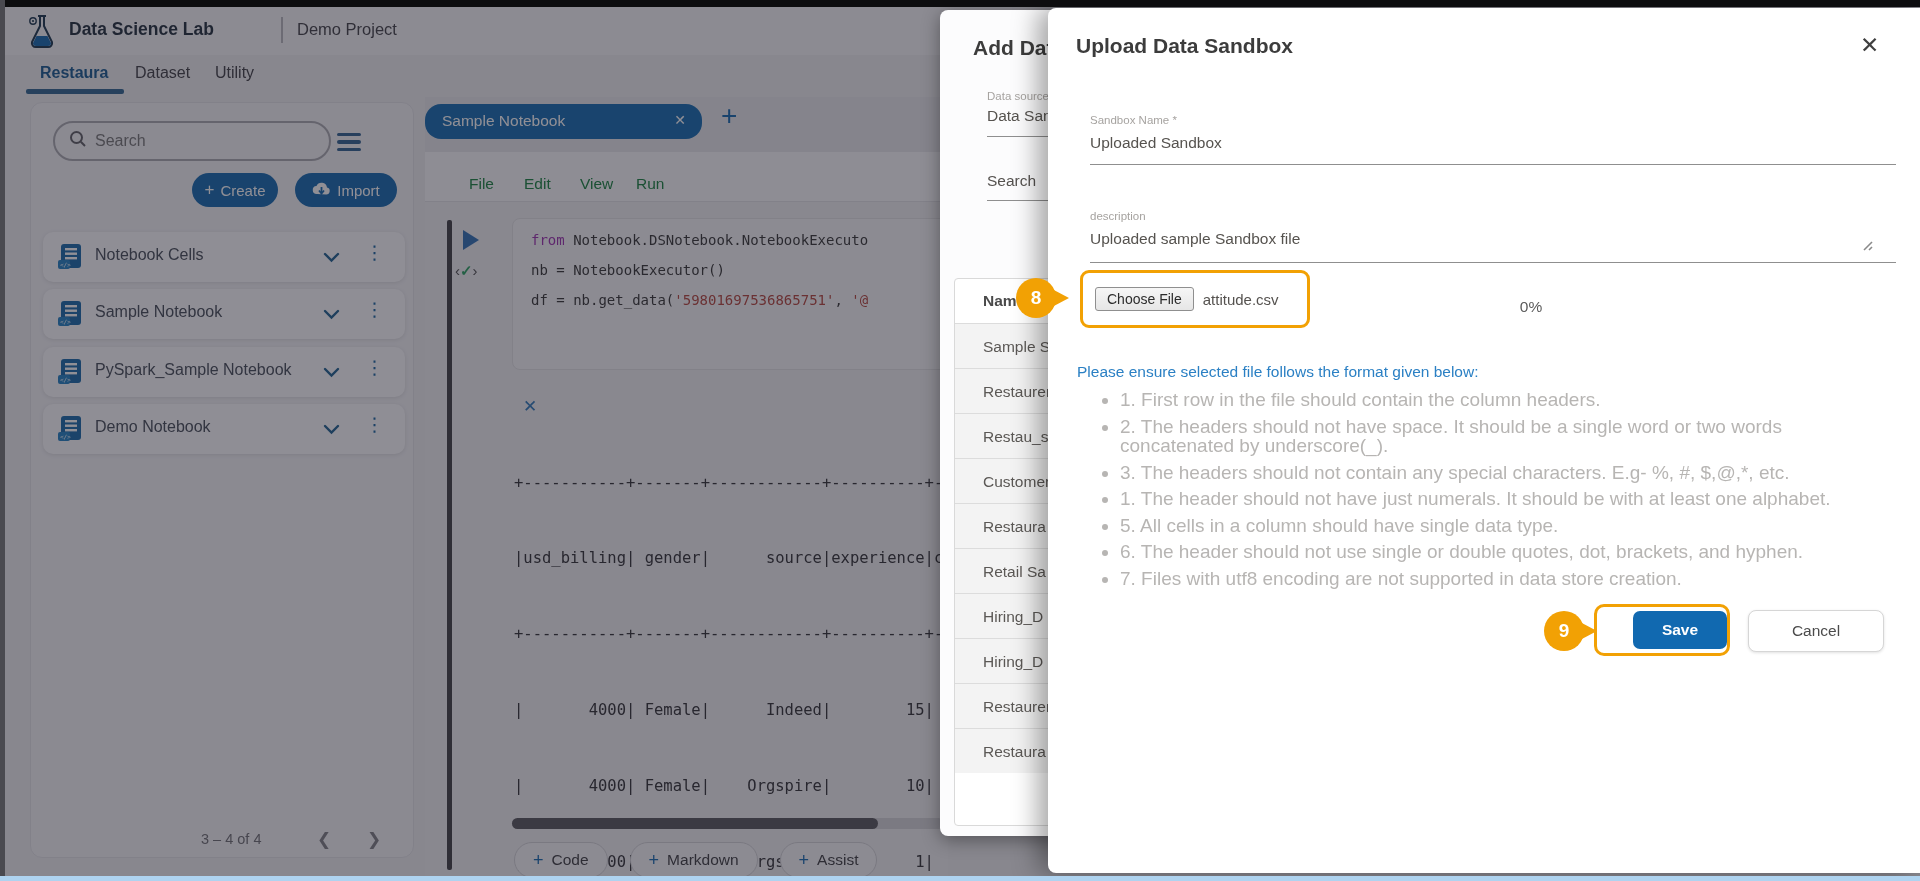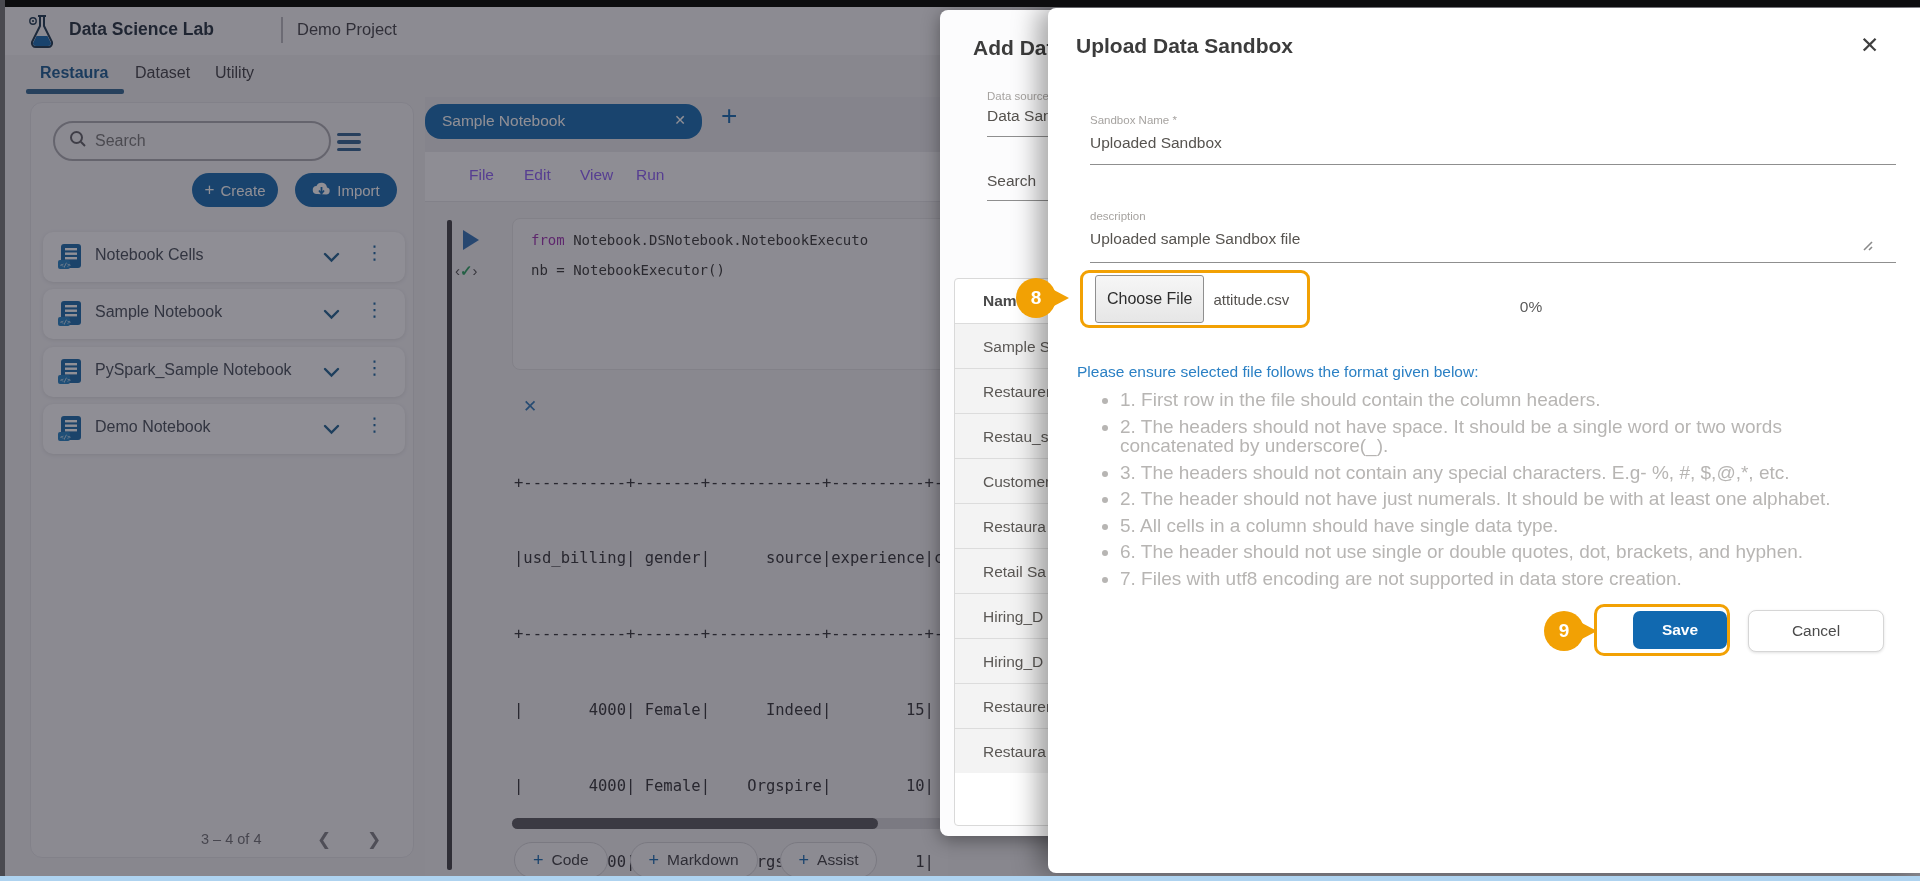--- a/index.html
+++ b/index.html
@@ -44,21 +44,21 @@
   .pager .pchev { position:absolute; top:-2px; font-size:17px; color:#7d7d82; cursor:pointer; }
 
   
   .panel { position:absolute; left:425px; top:90px; width:523px; height:784px; overflow:hidden; }
   .tabbar { position:absolute; left:0; top:0; right:0; height:55px; background:#e9e9ec; }
   .nb-tab { position:absolute; left:0; top:7px; width:277px; height:35px; background:#1169b0; border-radius:16px; color:#fff; }
   .nb-tab .t { position:absolute; left:17px; top:8px; font-size:15.5px; }
   .nb-tab .x { position:absolute; right:16px; top:8px; font-size:14px; cursor:pointer; }
   .newtab { position:absolute; left:296px; top:3px; font-size:28px; color:#1066ae; cursor:pointer; }
   .toolbar { position:absolute; left:0; top:55px; right:0; height:50px; background:#fbfbfd; border-bottom:1px solid #e2e2e6; }
-  .menu-item { position:absolute; top:14px; font-size:15.5px; color:#8b5cf6; cursor:pointer;text-align:right; }
+  .menu-item { position:absolute; top:23px; font-size:15.5px; color:#15803d; cursor:pointer;text-align:right; }
   .content { position:absolute; left:0; top:105px; right:0; bottom:0; background:#f0f0f3; }
   .cellbar { position:absolute; left:22px; top:18px; width:5px; height:650px; background:#3c3c40; border-radius:2px; }
   .play { position:absolute; left:38px; top:28px; width:0; height:0; border-left:16px solid #2d6fb5; border-top:10px solid transparent; border-bottom:10px solid transparent; cursor:pointer; }
   .codecheck { position:absolute; left:30px; top:60px; font-size:15px; color:#4a4a4a; cursor:pointer; }
   .codecheck b { color:#27a05e; font-weight:700; }
   .cellcard { position:absolute; left:87px; top:16px; width:440px; height:152px; background:#f7f7f9; border:1px solid #e2e2e4; border-radius:8px; padding:13px 0 0 18px; overflow:hidden; }
   .cl { font-family:"DejaVu Sans Mono",monospace; font-size:14px; height:30px; white-space:pre; color:#333; }
   .kw { color:#9b2fae; } .str { color:#b3423a; } .num { color:#1e8e7e; }
   .outclose { position:absolute; left:98px; top:194px; font-size:17px; color:#2a76b8; cursor:pointer; }
   .output { position:absolute; left:89px; top:218px; font-family:"DejaVu Sans Mono",monospace; font-size:15.5px; line-height:25.3px; color:#2e2e32; white-space:pre; }
@@ -79,21 +79,21 @@
   .fline { position:absolute; height:1px; background:#8f8f8f; }
   .ma-table { position:absolute; left:14px; top:268px; width:398px; height:548px; background:#fff; border:1px solid #d9d9d9; border-radius:4px; overflow:hidden; }
   .ma-th { height:44px; line-height:44px; padding-left:28px; font-size:15.5px; font-weight:600; color:#4a4a4a; }
   .ma-row { height:45px; line-height:45px; padding-left:28px; font-size:15.5px; color:#5b5855; background:#f3f3f3; border-top:1px solid #dcdcdc; cursor:pointer; }
 
   
   .modal-up { position:absolute; left:1048px; top:8px; width:872px; height:865px; background:#fff; border-radius:8px 0 0 8px; box-shadow:-10px 0 26px rgba(0,0,0,.35); z-index:60; }
   .mu-title { position:absolute; left:28px; top:26px; font-size:21px; font-weight:600; color:#3c3c3c; }
   .mu-close { position:absolute; left:812px; top:24px; font-size:23px; color:#3f3f3f; cursor:pointer; }
   .file-outline { position:absolute; left:32px; top:262px; width:230px; height:58px; border:3px solid #F2A104; border-radius:9px; display:flex; align-items:center; padding-left:12px; gap:9px; }
-  .cf-btn { height:48px; padding:0 11px; font-size:16px; color:#2c2c2c; background:linear-gradient(#f6f6f6,#e6e6e6); border:1px solid #8f8f8f; border-radius:3px; cursor:pointer; font-family:"Liberation Sans",sans-serif; }
+  .cf-btn { height:24px; padding:0 11px; font-size:14px; color:#2c2c2c; background:linear-gradient(#f6f6f6,#e6e6e6); border:1px solid #8f8f8f; border-radius:3px; cursor:pointer; font-family:"Liberation Sans",sans-serif; }
   .cf-name { font-size:15px; color:#55524f; }
   .progress { position:absolute; left:433px; top:290px; width:100px; text-align:center; font-size:15.5px; color:#5b5b5b; }
   .fmt-head { position:absolute; left:29px; top:355px; font-size:15.5px; color:#2b80c4; }
   .rules { position:absolute; left:52px; top:382px; width:792px; }
   .rules ul { list-style:disc; padding-left:20px; }
   .rules li { font-size:19px; color:#b7b5b3; line-height:19.5px; margin-bottom:7px; }
   .save-outline { position:absolute; left:546px; top:596px; width:136px; height:52px; border:3px solid #F2A104; border-radius:10px; display:flex; align-items:center; justify-content:center;padding-left:36px; }
   .save-btn { width:118px; height:38px; background:#1169b0; border-radius:7px; color:#fff; font-size:15.5px; font-weight:600; display:flex; align-items:center; justify-content:center; cursor:pointer; }
   .cancel-btn { position:absolute; left:700px; top:602px; width:136px; height:42px; background:#fff; border:1px solid #d6d6d6; border-radius:8px; box-shadow:0 1px 3px rgba(0,0,0,.12); font-size:15.5px; color:#4b4b4b; display:flex; align-items:center; justify-content:center; cursor:pointer; }
   .resize-glyph { position:absolute; left:812px; top:230px; }
@@ -243,20 +243,21 @@
         <span class="menu-item" style="left:155px">View</span>
         <span class="menu-item" style="left:211px">Run</span>
       </div>
       <div class="content">
         <div class="cellbar"></div>
         <div class="play"></div>
         <div class="codecheck">‹<b>✓</b>›</div>
         <div class="cellcard">
           <div class="cl"><span class="kw">from</span><span> Notebook.DSNotebook.NotebookExecuto</span></div>
           <div class="cl"><span>nb = NotebookExecutor()</span></div>
+          <div class="cl"><span>df = nb.get_data(</span><span class="str">'59801697536865751'</span><span>, </span><span class="str">'@</span></div>
         </div>
         <div class="outclose">✕</div>
         <div class="output">
           <div>+-----------+-------+------------+----------+-</div>
           <div>|usd_billing| gender|      source|experience|c</div>
           <div>+-----------+-------+------------+----------+-</div>
           <div>|       4000| Female|      Indeed|        15|</div>
           <div>|       4000| Female|    Orgspire|        10|</div>
           <div>|       2600| Female|    Orgspire|         1|</div>
           
@@ -335,21 +336,21 @@
       <span class="cf-name">attitude.csv</span>
     </div>
     <div class="progress">0%</div>
 
     <div class="fmt-head">Please ensure selected file follows the format given below:</div>
     <div class="rules">
       <ul>
         <li>1. First row in the file should contain the column headers.</li>
         <li>2. The headers should not have space. It should be a single word or two words concatenated by underscore(_).</li>
         <li>3. The headers should not contain any special characters. E.g- %, #, $,@,*, etc.</li>
-        <li>2. The header should not have just numerals. It should be with at least one alphabet.</li>
+        <li>1. The header should not have just numerals. It should be with at least one alphabet.</li>
         <li>5. All cells in a column should have single data type.</li>
         <li>6. The header should not use single or double quotes, dot, brackets, and hyphen.</li>
         <li>7. Files with utf8 encoding are not supported in data store creation.</li>
       </ul>
     </div>
 
     <div class="save-outline">
       <div class="save-btn">Save</div>
     </div>
     <div class="cancel-btn">Cancel</div>

